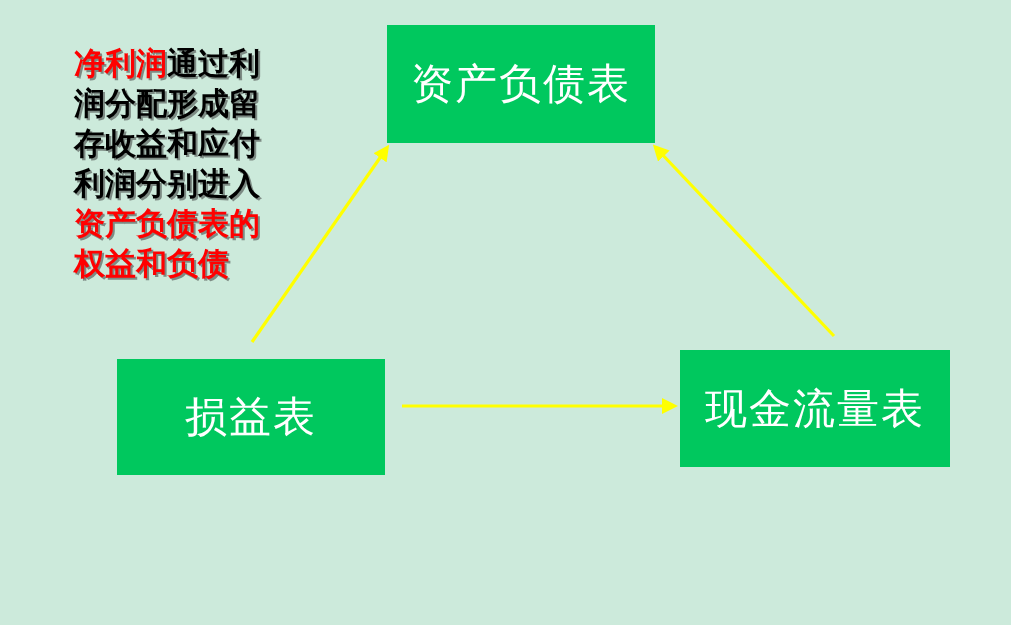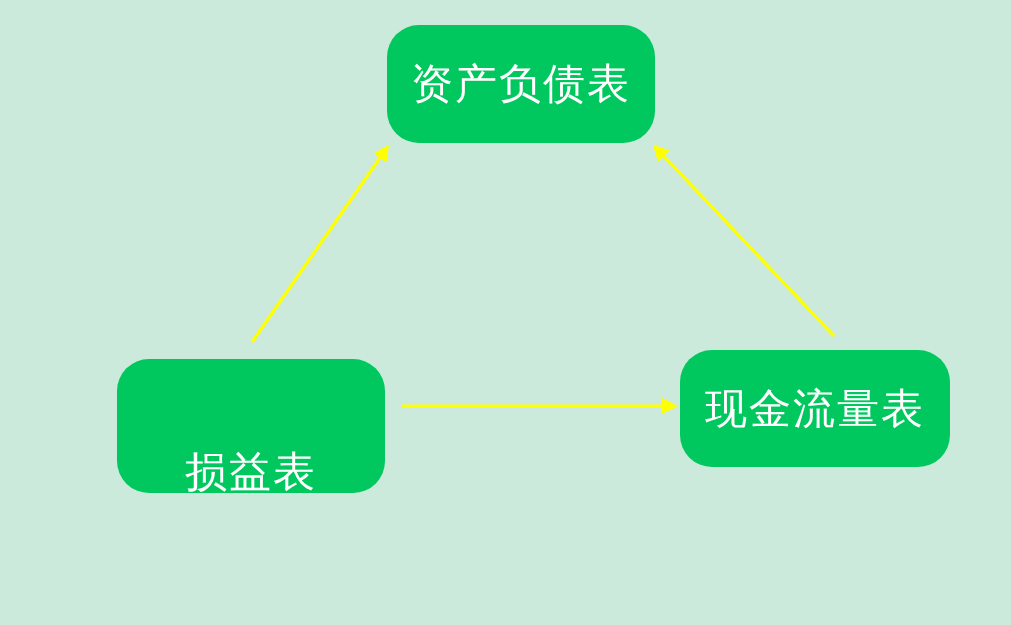--- a/index.html
+++ b/index.html
@@ -21,21 +21,20 @@
   }
 
   
   .box {
     position: absolute;
     background: #00c85e;
     display: flex;
     align-items: center;
     justify-content: center;
     box-sizing: border-box;
-    border-radius: 32px;
   }
   .box-label {
     color: #ffffff;
     font-family: "Liberation Serif", "DejaVu Serif", serif;
     font-weight: 400;
     letter-spacing: 2px;
     white-space: nowrap;
     line-height: 1;
   }
 
@@ -91,24 +90,25 @@
 
     <line x1="834" y1="336" x2="659" y2="151" stroke="#ffff00" stroke-width="3.2" marker-end="url(#ah)"></line>
 
     <line x1="402" y1="406" x2="669" y2="406" stroke="#ffff00" stroke-width="3.2" marker-end="url(#ah)"></line>
   </svg>
 
   <div class="box" id="box-balance" style="left: 387px; top: 25px; width: 268px; height: 118px; background: rgb(0, 200, 94);">
     <span class="box-label">资产负债表</span>
   </div>
 
-  <div class="box" id="box-income" style="left: 117px; top: 359px; width: 268px; height: 134px; background: rgb(0, 200, 94); align-items: flex-end;">
+  <div class="box" id="box-income" style="left: 117px; top: 359px; width: 268px; height: 116px; background: rgb(0, 200, 94);">
     <span class="box-label">损益表</span>
   </div>
 
   <div class="box" id="box-cashflow" style="left: 680px; top: 350px; width: 270px; height: 117px; background: rgb(0, 200, 94);">
     <span class="box-label">现金流量表</span>
   </div>
 
+  <div class="note" id="note-left"><span class="hl">净利润</span><span>通过利润分配形成留存收益和应付利润分别进入</span><span class="hl">资产负债表的权益和负债</span></div>
 
 
 
 </div>
 
 </body></html>

